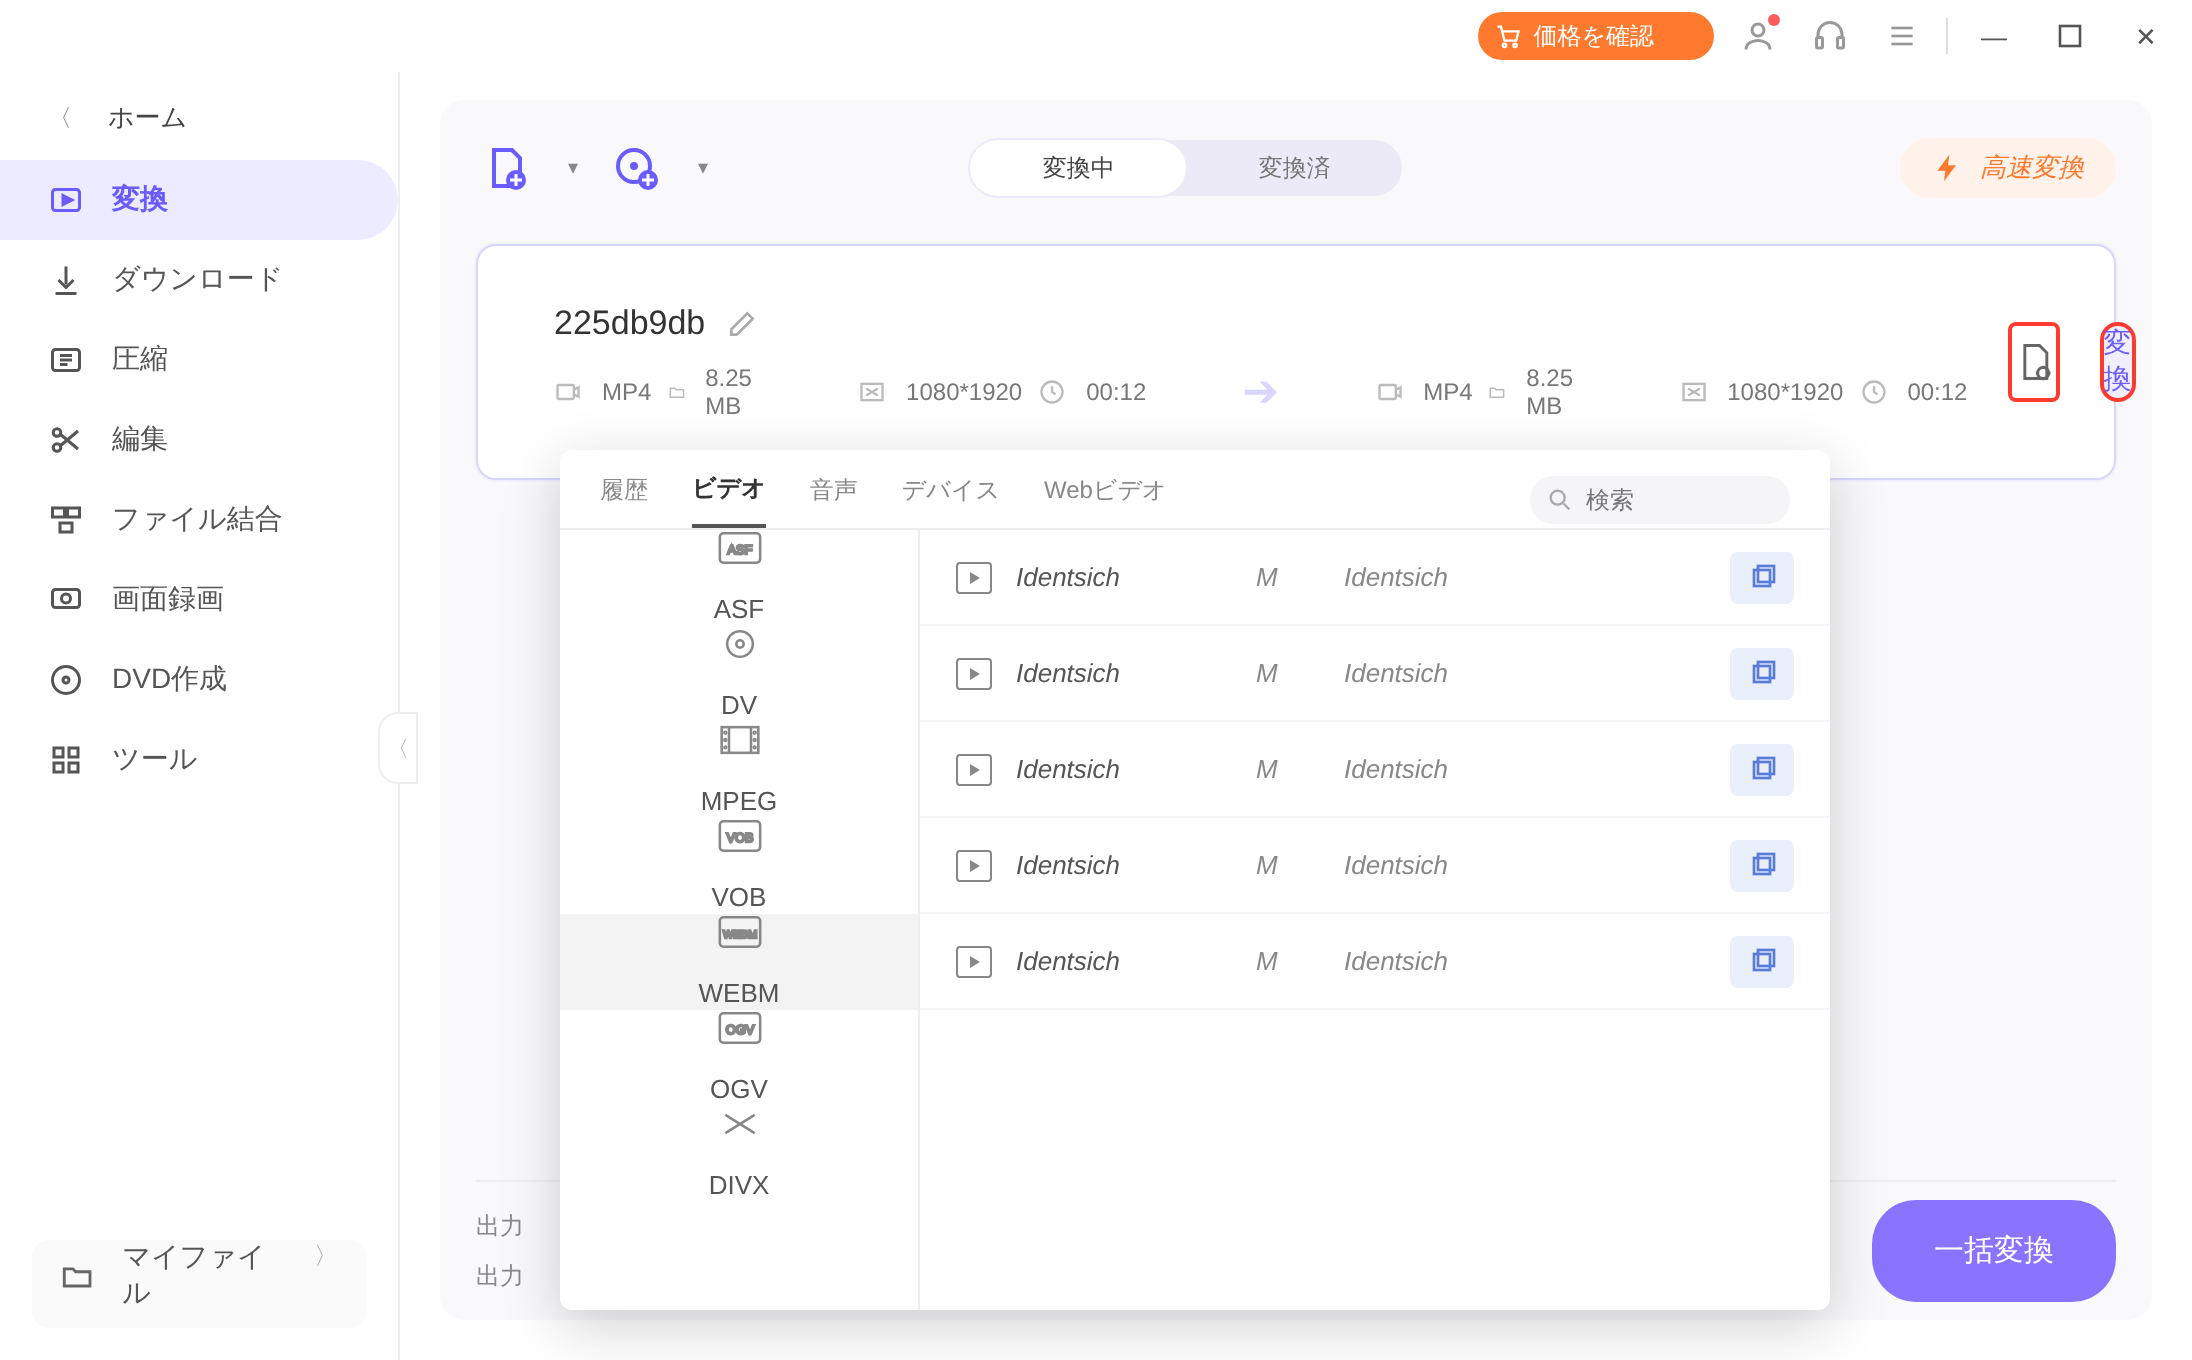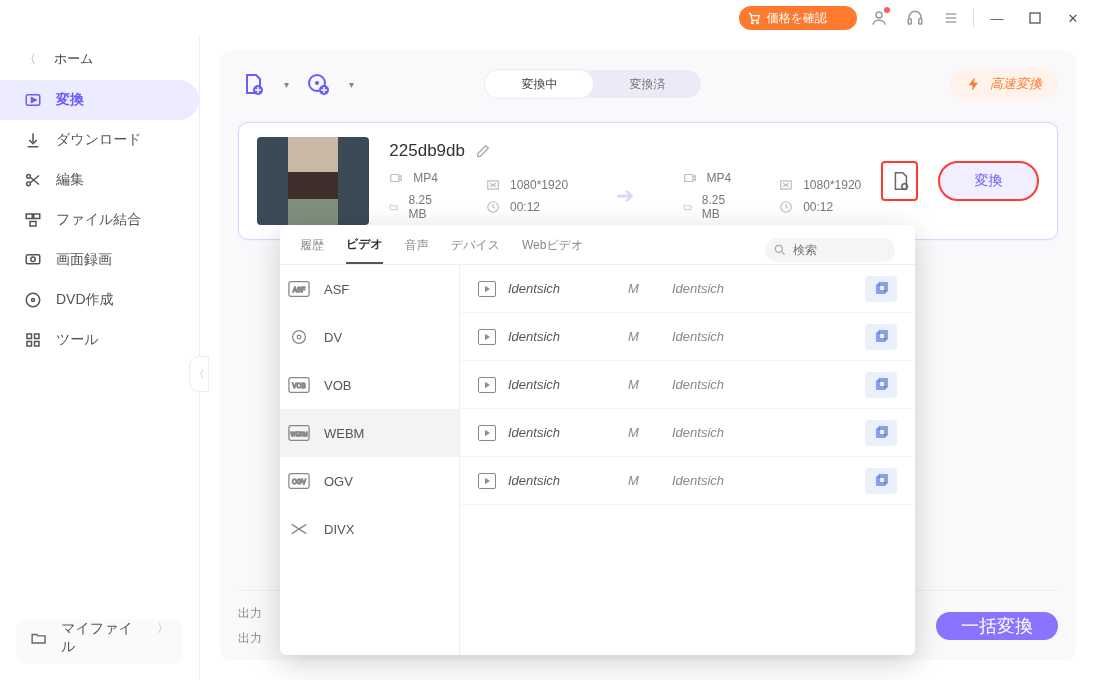--- a/index.html
+++ b/index.html
@@ -37,45 +37,45 @@
   .fast-btn { margin-left: auto; background: #fff2ea; color: #ff7a2e; height: 30px; border-radius: 15px; padding: 0 16px; display: flex; align-items: center; gap: 8px; font-size: 13px; cursor: pointer; font-style: italic; }
 
   
   .card { margin-top: 18px; background: #fff; border: 1px solid #d8d5ff; border-radius: 10px; padding: 14px 18px; display: flex; gap: 20px; align-items: center; box-shadow: 0 0 0 1px rgba(120,110,255,0.05); }
   .thumb { width: 116px; height: 88px; background: #3b4a55; border-radius: 4px; display: flex; align-items: center; justify-content: center; overflow: hidden; }
   .thumb .inner { width: 50px; height: 88px; background: linear-gradient(#c9b8a5 0 40%, #3f2f2a 40% 70%, #7e8f7d 70% 100%); }
   .info { flex: 1; }
   .filename { font-size: 17px; color: #333; display: flex; align-items: center; gap: 10px; margin-bottom: 10px; }
   .edit-icon { width: 16px; height: 16px; color: #aaa; cursor: pointer; }
   .meta { display: flex; align-items: center; gap: 48px; }
-  .meta-col { display: flex; flex-direction: column; gap: 8px; }
+  .meta-col { display: flex; flex-direction: row; gap: 8px; }
   .meta-row { display: flex; align-items: center; gap: 10px; color: #777; font-size: 12px; }
   .meta-icon { width: 14px; height: 14px; color: #bbb; }
   .arrow-col { color: #d9d6ff; font-size: 22px; }
   .action-icon { width: 38px; height: 40px; border: 2px solid #ff3b30; border-radius: 4px; display: flex; align-items: center; justify-content: center; color: #666; cursor: pointer; }
   .convert-btn { width: 104px; height: 40px; border: 2px solid #ff3b30; border-radius: 20px; background: #f0eeff; color: #6a5cff; font-size: 14px; display: flex; align-items: center; justify-content: center; cursor: pointer; }
 
   
   .bottom { position: absolute; left: 18px; right: 18px; bottom: 0; height: 70px; display: flex; align-items: center; justify-content: space-between; border-top: 1px solid #eee; }
   .out-labels { display: flex; flex-direction: column; gap: 8px; font-size: 12px; color: #888; }
-  .batch-btn { background: #8a73ff; color: #fff; height: 28px; width: 122px; border-radius: 22px; display: flex; align-items: center; justify-content: center; font-size: 18px; cursor: pointer; }
+  .batch-btn { background: #8a73ff; color: #fff; height: 51px; width: 122px; border-radius: 22px; display: flex; align-items: center; justify-content: center; font-size: 15px; cursor: pointer; }
 
   
   .popup { position: absolute; left: 280px; top: 225px; width: 635px; height: 430px; background: #fff; border-radius: 6px; box-shadow: 0 8px 30px rgba(0,0,0,0.18); display: flex; flex-direction: column; overflow: hidden; }
   .popup-tabs { display: flex; align-items: center; gap: 22px; padding: 10px 20px 0; border-bottom: 1px solid #eee; height: 40px; }
   .popup-tab { font-size: 12px; color: #888; padding-bottom: 9px; cursor: pointer; }
   .popup-tab.active { color: #333; font-weight: 700; border-bottom: 2px solid #555; }
   .popup-search { margin-left: auto; width: 130px; height: 24px; border: none; background: #f5f5f7; border-radius: 12px; padding: 0 10px 0 28px; font-size: 12px; color: #888; }
   .search-wrap { margin-left: auto; position: relative; }
   .search-wrap .mag { position: absolute; left: 8px; top: 5px; width: 14px; height: 14px; color: #aaa; }
   .popup-body { flex: 1; display: flex; overflow: hidden; }
   .fmt-list { width: 180px; border-right: 1px solid #eee; overflow-y: auto; position: relative; }
   .fmt-list::-webkit-scrollbar { width: 6px; }
   .fmt-list::-webkit-scrollbar-thumb { background: #ccc; border-radius: 3px; }
-  .fmt-item { height: 48px; display: flex; align-items: center; gap: 14px; padding: 0 8px; font-size: 13px; color: #555; cursor: pointer; }
+  .fmt-item { height: 48px; display: flex; align-items: center; gap: 14px; padding: 0 18px; font-size: 13px; color: #555; cursor: pointer; flex-direction: column; }
   .fmt-item.sel { background: #f3f3f3; }
   .fmt-icon { width: 22px; height: 18px; display: flex; align-items: center; justify-content: center; }
   .rows { flex: 1; overflow-y: auto; }
   .row { height: 48px; display: flex; align-items: center; padding: 0 18px; gap: 20px; font-size: 13px; color: #555; border-bottom: 1px solid #f5f5f5; cursor: pointer; font-style: italic; }
   .row .c1 { width: 130px; display: flex; align-items: center; gap: 12px; }
   .row .c2 { width: 24px; color: #888; }
   .row .c3 { flex: 1; color: #888; }
   .row .c4 { width: 32px; height: 26px; background: #e9effb; border-radius: 4px; display: flex; align-items: center; justify-content: center; color: #5a7bd6; cursor: pointer; }
   .play-box { width: 18px; height: 16px; border: 1.5px solid #888; border-radius: 2px; display: flex; align-items: center; justify-content: center; }
   .play-box::after { content: ""; border-left: 5px solid #888; border-top: 3px solid transparent; border-bottom: 3px solid transparent; margin-left: 1px; }
@@ -141,20 +141,29 @@
     </div>
     <div class="nav-item">
       <span class="nav-icon">
           <svg width="18" height="18" viewBox="0 0 24 24" fill="none" stroke="currentColor" stroke-width="2">
             <path d="M12 3v12"></path>
             <path d="M7 12l5 5 5-5"></path>
             <path d="M5 21h14"></path>
           </svg>
         </span>
       <span>ダウンロード</span>
+    </div>
+    <div class="nav-item">
+      <span class="nav-icon">
+          <svg width="18" height="18" viewBox="0 0 24 24" fill="none" stroke="currentColor" stroke-width="2">
+            <rect x="3" y="5" width="18" height="14" rx="2"></rect>
+            <path d="M8 9h8M8 12h8M8 15h5"></path>
+          </svg>
+        </span>
+      <span>圧縮</span>
     </div>
     <div class="nav-item">
       <span class="nav-icon">
           <svg width="18" height="18" viewBox="0 0 24 24" fill="none" stroke="currentColor" stroke-width="2">
             <circle cx="6" cy="7" r="2.5"></circle>
             <circle cx="6" cy="17" r="2.5"></circle>
             <path d="M8 8l12 10M8 16L20 6"></path>
           </svg>
         </span>
       <span>編集</span>
@@ -371,20 +380,36 @@
             <svg width="22" height="18" viewBox="0 0 24 18" fill="none" stroke="#888" stroke-width="1.4">
               <circle cx="12" cy="9" r="7"></circle>
               <circle cx="12" cy="9" r="2"></circle>
             </svg>
           </span>
           <span>DV</span>
         </div>
       <div class="fmt-item">
           <span class="fmt-icon">
             <svg width="22" height="18" viewBox="0 0 24 18" fill="none" stroke="#888" stroke-width="1.4">
+              <rect x="2" y="2" width="20" height="14"></rect>
+              <line x1="6" y1="2" x2="6" y2="16"></line>
+              <line x1="18" y1="2" x2="18" y2="16"></line>
+              <circle cx="4" cy="5" r="0.5"></circle>
+              <circle cx="4" cy="9" r="0.5"></circle>
+              <circle cx="4" cy="13" r="0.5"></circle>
+              <circle cx="20" cy="5" r="0.5"></circle>
+              <circle cx="20" cy="9" r="0.5"></circle>
+              <circle cx="20" cy="13" r="0.5"></circle>
+            </svg>
+          </span>
+          <span>MPEG</span>
+        </div>
+      <div class="fmt-item">
+          <span class="fmt-icon">
+            <svg width="22" height="18" viewBox="0 0 24 18" fill="none" stroke="#888" stroke-width="1.4">
               <rect x="1" y="1" width="22" height="16" rx="2"></rect>
               <text x="12" y="12" font-size="7" text-anchor="middle" fill="#888" font-family="Arial">VOB</text>
             </svg>
           </span>
           <span>VOB</span>
         </div>
       <div class="fmt-item sel">
           <span class="fmt-icon">
             <svg width="22" height="18" viewBox="0 0 24 18" fill="none" stroke="#888" stroke-width="1.4">
               <rect x="1" y="1" width="22" height="16" rx="2"></rect>

